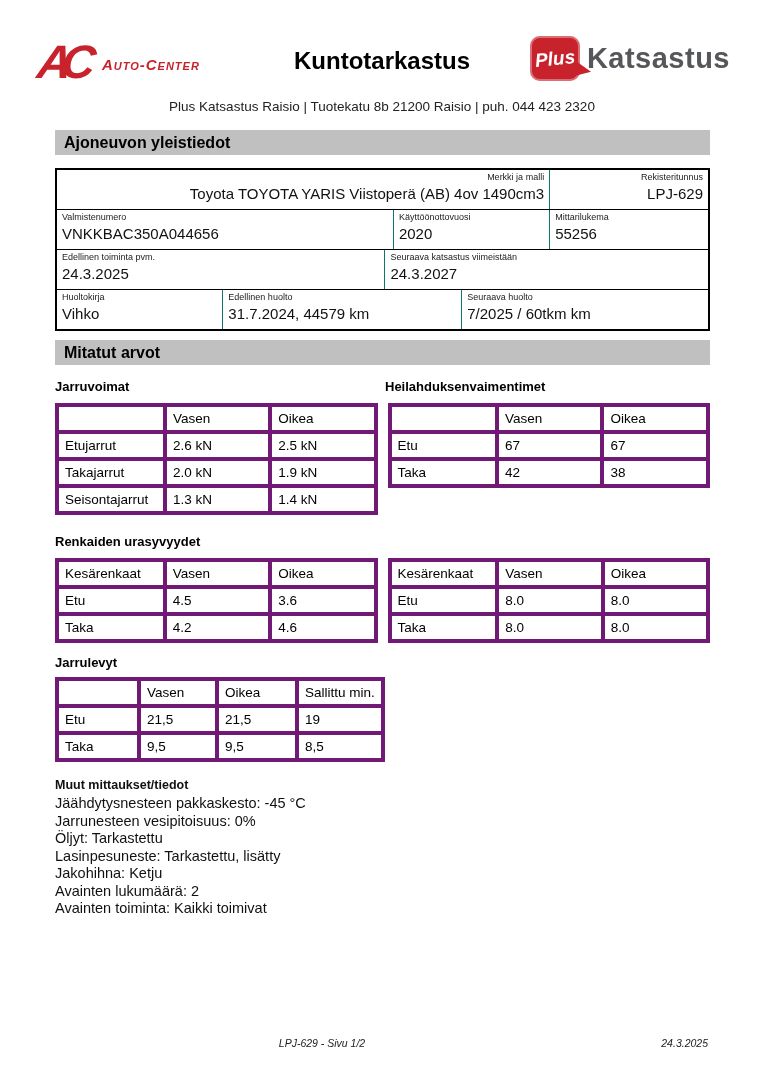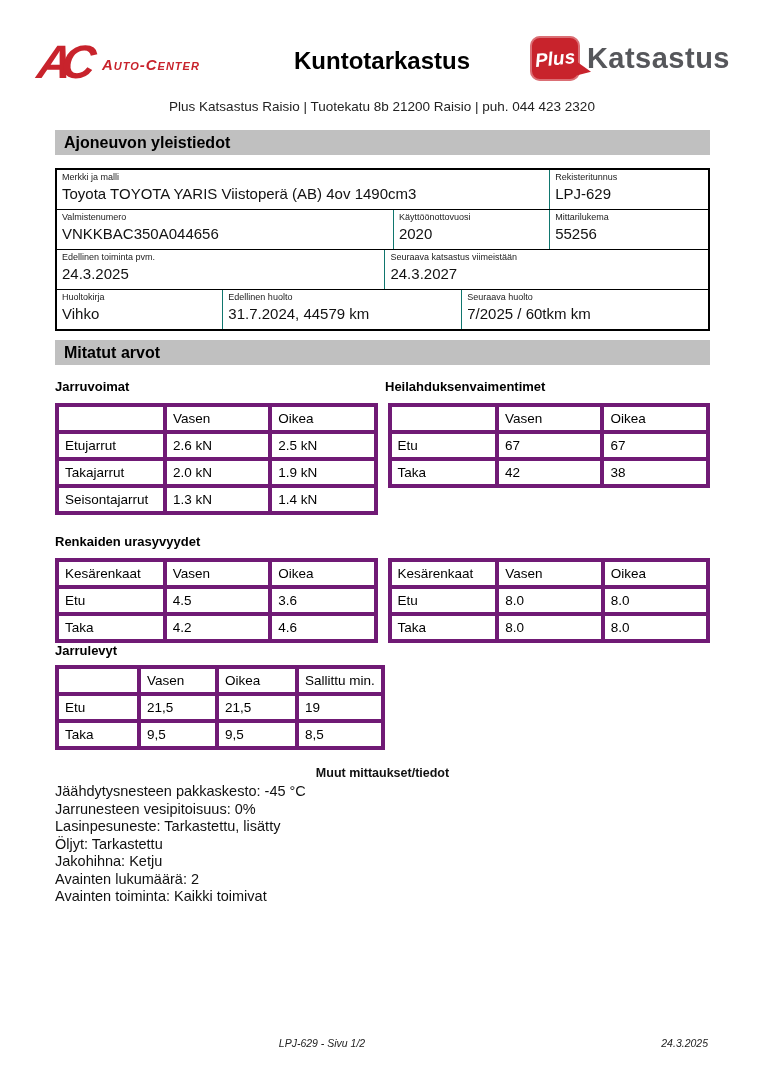--- a/index.html
+++ b/index.html
@@ -44,37 +44,37 @@
   .content{position:absolute;left:55px;top:0;width:655px;}
   .section-bar{
     background:var(--section-bar-bg);font-weight:bold;font-size:16px;
     padding:2px 9px;line-height:21px;color:#000;box-sizing:border-box;
   }
   #bar-vehicle{margin-top:130px;}
   #bar-measured{margin-top:9px;}
   
   .vi{border:2px solid #000;margin-top:13px;}
   .vi-row{display:flex;border-top:1px solid #000;height:39px;}
-  .vi-row:first-child{border-top:none;}
+  .vi-row:first-child{border-top:none;text-align:right;}
   .vi-cell{border-left:1px solid #0f766e;padding:2px 5px 2px;box-sizing:border-box;overflow:hidden;}
   .vi-cell:first-child{border-left:none;}
   .vi-label{display:block;font-size:9px;color:#222;white-space:nowrap;}
   .vi-value{display:block;font-size:15px;margin-top:3px;white-space:nowrap;}
   
   .tlabel{font-weight:bold;font-size:13px;color:#000;}
   .pair-labels{display:flex;margin-top:14px;}
   .pair-labels .left{width:330px;flex:none;}
   .labels-gap{margin-top:14px;}
   .pair{display:flex;margin-top:9px;align-items:flex-start;}
   .pair .gap{width:10px;flex:none;}
   table.mt{border-collapse:collapse;table-layout:fixed;border:2px solid #000;}
   table.mt td{border:4px solid #701a75;font-size:13.5px;padding:1px 6px;height:21px;
     white-space:nowrap;overflow:hidden;color:#000;}
   
-  .muut-title{font-weight:bold;font-size:12.5px;margin-top:16px;text-align:center;}
+  .muut-title{font-weight:bold;font-size:12.5px;margin-top:16px;}
   .muut-line{font-size:14.5px;line-height:17.5px;color:#111;}
   .muut-block{margin-top:3px;}
   
   .footer-center{
     position:absolute;top:1037px;left:0;width:764px;text-align:center;
     font-style:italic;font-size:10.5px;color:#222;transform:translateX(-60px);
   }
   .footer-date{position:absolute;top:1037px;right:56px;font-style:italic;font-size:10.5px;color:#222;}
 </style>
 </head>
@@ -262,21 +262,21 @@
         </tr>
         <tr>
           <td>Taka</td>
           <td>8.0</td>
           <td>8.0</td>
         </tr>
       </tbody>
         </table>
     </div>
 
-    <div class="tlabel" style="">Jarrulevyt</div>
+    <div class="tlabel" style="margin-top:12px">Jarrulevyt</div>
     <div class="pair" style="margin-top:7px">
       <table class="mt">
         <colgroup>
             <col style="width:82px">
             <col style="width:78px">
             <col style="width:80px">
             <col style="width:80px">
           </colgroup>
         <tbody>
             <tr>
@@ -298,22 +298,22 @@
           <td>8,5</td>
         </tr>
       </tbody>
         </table>
     </div>
 
     <div class="muut-title">Muut mittaukset/tiedot</div>
     <div class="muut-block">
       <div class="muut-line">Jäähdytysnesteen pakkaskesto: -45 °C</div>
       <div class="muut-line">Jarrunesteen vesipitoisuus: 0%</div>
+      <div class="muut-line">Öljyt: Tarkastettu</div>
       <div class="muut-line">Lasinpesuneste: Tarkastettu, lisätty</div>
-      <div class="muut-line">Öljyt: Tarkastettu</div>
       <div class="muut-line">Jakohihna: Ketju</div>
       <div class="muut-line">Avainten lukumäärä: 2</div>
       <div class="muut-line">Avainten toiminta: Kaikki toimivat</div>
     </div>
 
   </div>
 
   <div class="footer-center">LPJ-629 - Sivu 1/2</div>
   <div class="footer-date">24.3.2025</div>
 

